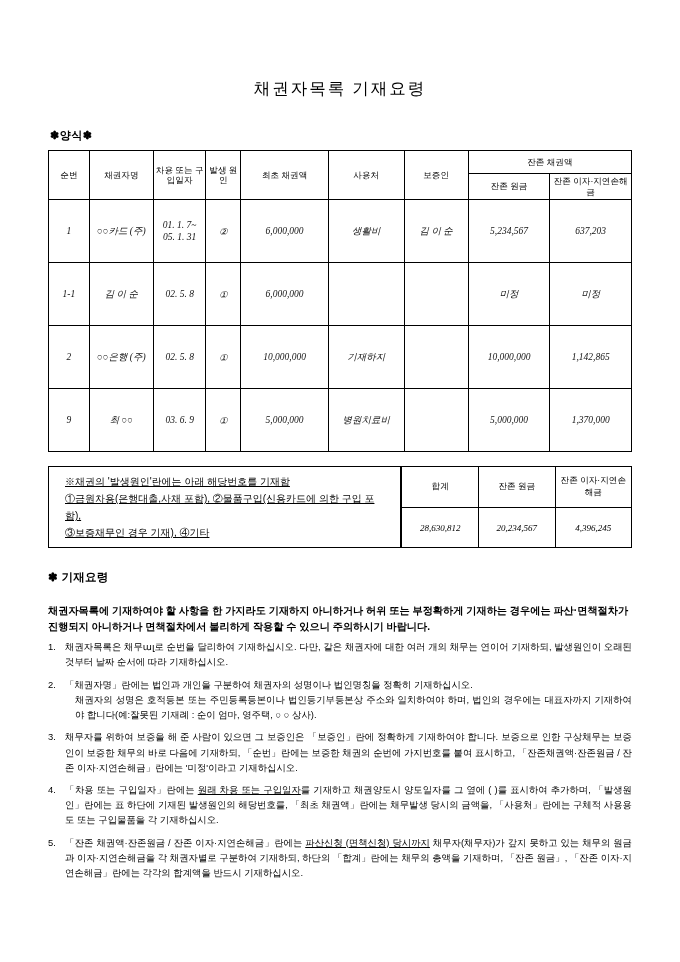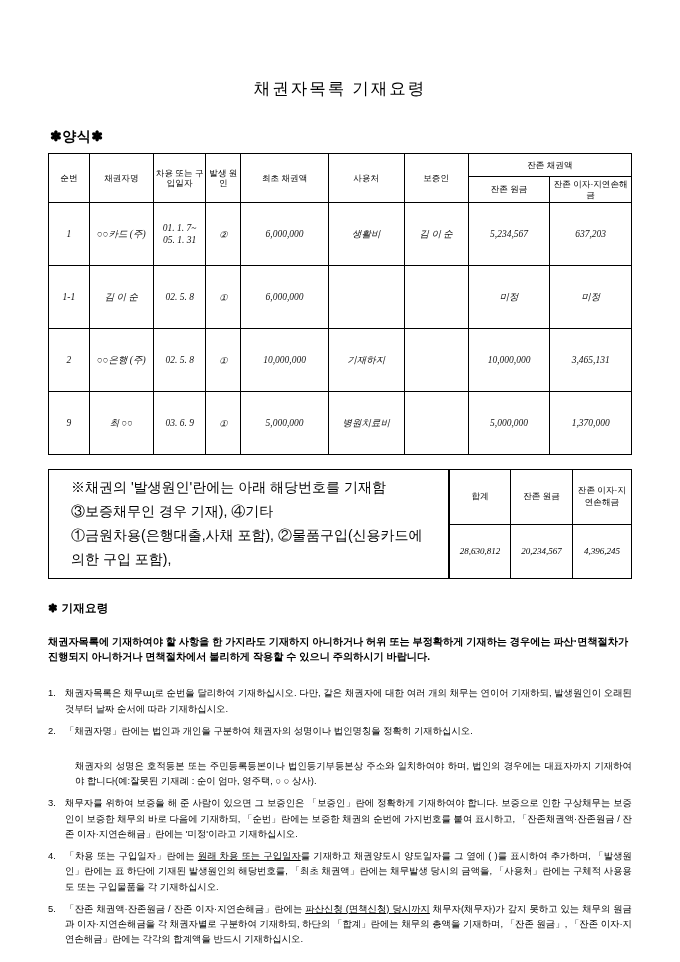--- a/index.html
+++ b/index.html
@@ -24,21 +24,21 @@
   }
   .doc-title {
     text-align: center;
     font-size: 16.5px;
     letter-spacing: 2px;
     font-weight: normal;
     margin: 0 0 28px 0;
     font-family: "Liberation Serif", serif;
   }
   .form-label {
-    font-size: 14px;
+    font-size: 11px;
     font-weight: bold;
     margin: 0 0 7px 2px;
     letter-spacing: 0.5px;
   }
   table.main {
     border-collapse: collapse;
     width: 100%;
     table-layout: fixed;
   }
   table.main th, table.main td {
@@ -66,24 +66,25 @@
   }
   
   .summary-wrap {
     display: flex;
     margin-top: 14px;
     width: 100%;
   }
   .note-box {
     border: 1px solid #000;
     flex: 1 1 auto;
-    padding: 6px 22px;
-    font-size: 14px;
+    padding: 6px 16px;
+    font-size: 10px;
     line-height: 1.7;
     box-sizing: border-box;
+    text-decoration: underline;
   }
   table.summary {
     border-collapse: collapse;
     table-layout: fixed;
     border-left: none;
   }
   table.summary th, table.summary td {
     border: 1px solid #000;
     font-size: 8.6px;
     text-align: center;
@@ -101,42 +102,42 @@
   .sec-title {
     margin: 22px 0 18px 0;
     font-size: 11.5px;
     font-weight: bold;
     letter-spacing: 0.3px;
   }
   .lead {
     font-size: 10.2px;
     font-weight: bold;
     line-height: 1.55;
-    margin: 0 0 20px 0;
+    margin: 0 0 4px 0;
   }
   ol.items {
     margin: 0;
     padding: 0;
     list-style: none;
   }
   ol.items > li {
     font-size: 9.4px;
     line-height: 1.62;
     margin-bottom: 7px;
     padding-left: 17px;
     position: relative;
     text-align: justify;
   }
   ol.items > li .num {
     position: absolute;
     left: 0;
     top: 0;
   }
   .sub-para {
-    margin-top: 20px;
+    margin-top: 0;
     padding-left: 10px;
     display: block;
   }
   u { text-decoration: underline; }
 </style>
 </head>
 <body>
 
 <div class="page">
 
@@ -198,41 +199,41 @@
       </tr>
       <tr>
         <td class="data">2</td>
         <td class="data two-line" style="white-space:pre-line">○○은행 (주)</td>
         <td class="data">02. 5. 8</td>
         <td class="data">①</td>
         <td class="data">10,000,000</td>
         <td class="data">기재하지</td>
         <td class="data"></td>
         <td class="data">10,000,000</td>
-        <td class="data">3,465,131</td>
+        <td class="data">1,142,865</td>
       </tr>
       <tr>
         <td class="data" style="height:46px">9</td>
         <td class="data">최 ○○</td>
         <td class="data">03. 6. 9</td>
         <td class="data">①</td>
         <td class="data">5,000,000</td>
         <td class="data">병원치료비</td>
         <td class="data"></td>
         <td class="data">5,000,000</td>
         <td class="data">1,370,000</td>
       </tr>
     </tbody>
   </table>
 
   <div class="summary-wrap">
     <div class="note-box">
       <div>※채권의 '발생원인'란에는 아래 해당번호를 기재함</div>
+      <div>①금원차용(은행대출,사채 포함), ②물품구입(신용카드에 의한 구입 포함),</div>
       <div>③보증채무인 경우 기재), ④기타</div>
-      <div>①금원차용(은행대출,사채 포함), ②물품구입(신용카드에 의한 구입 포함),</div>
     </div>
     <table class="summary">
       <colgroup>
         <col style="width:78px">
         <col style="width:78px">
         <col style="width:78px">
       </colgroup>
       <tbody>
           <tr>
         <th>합계</th>

